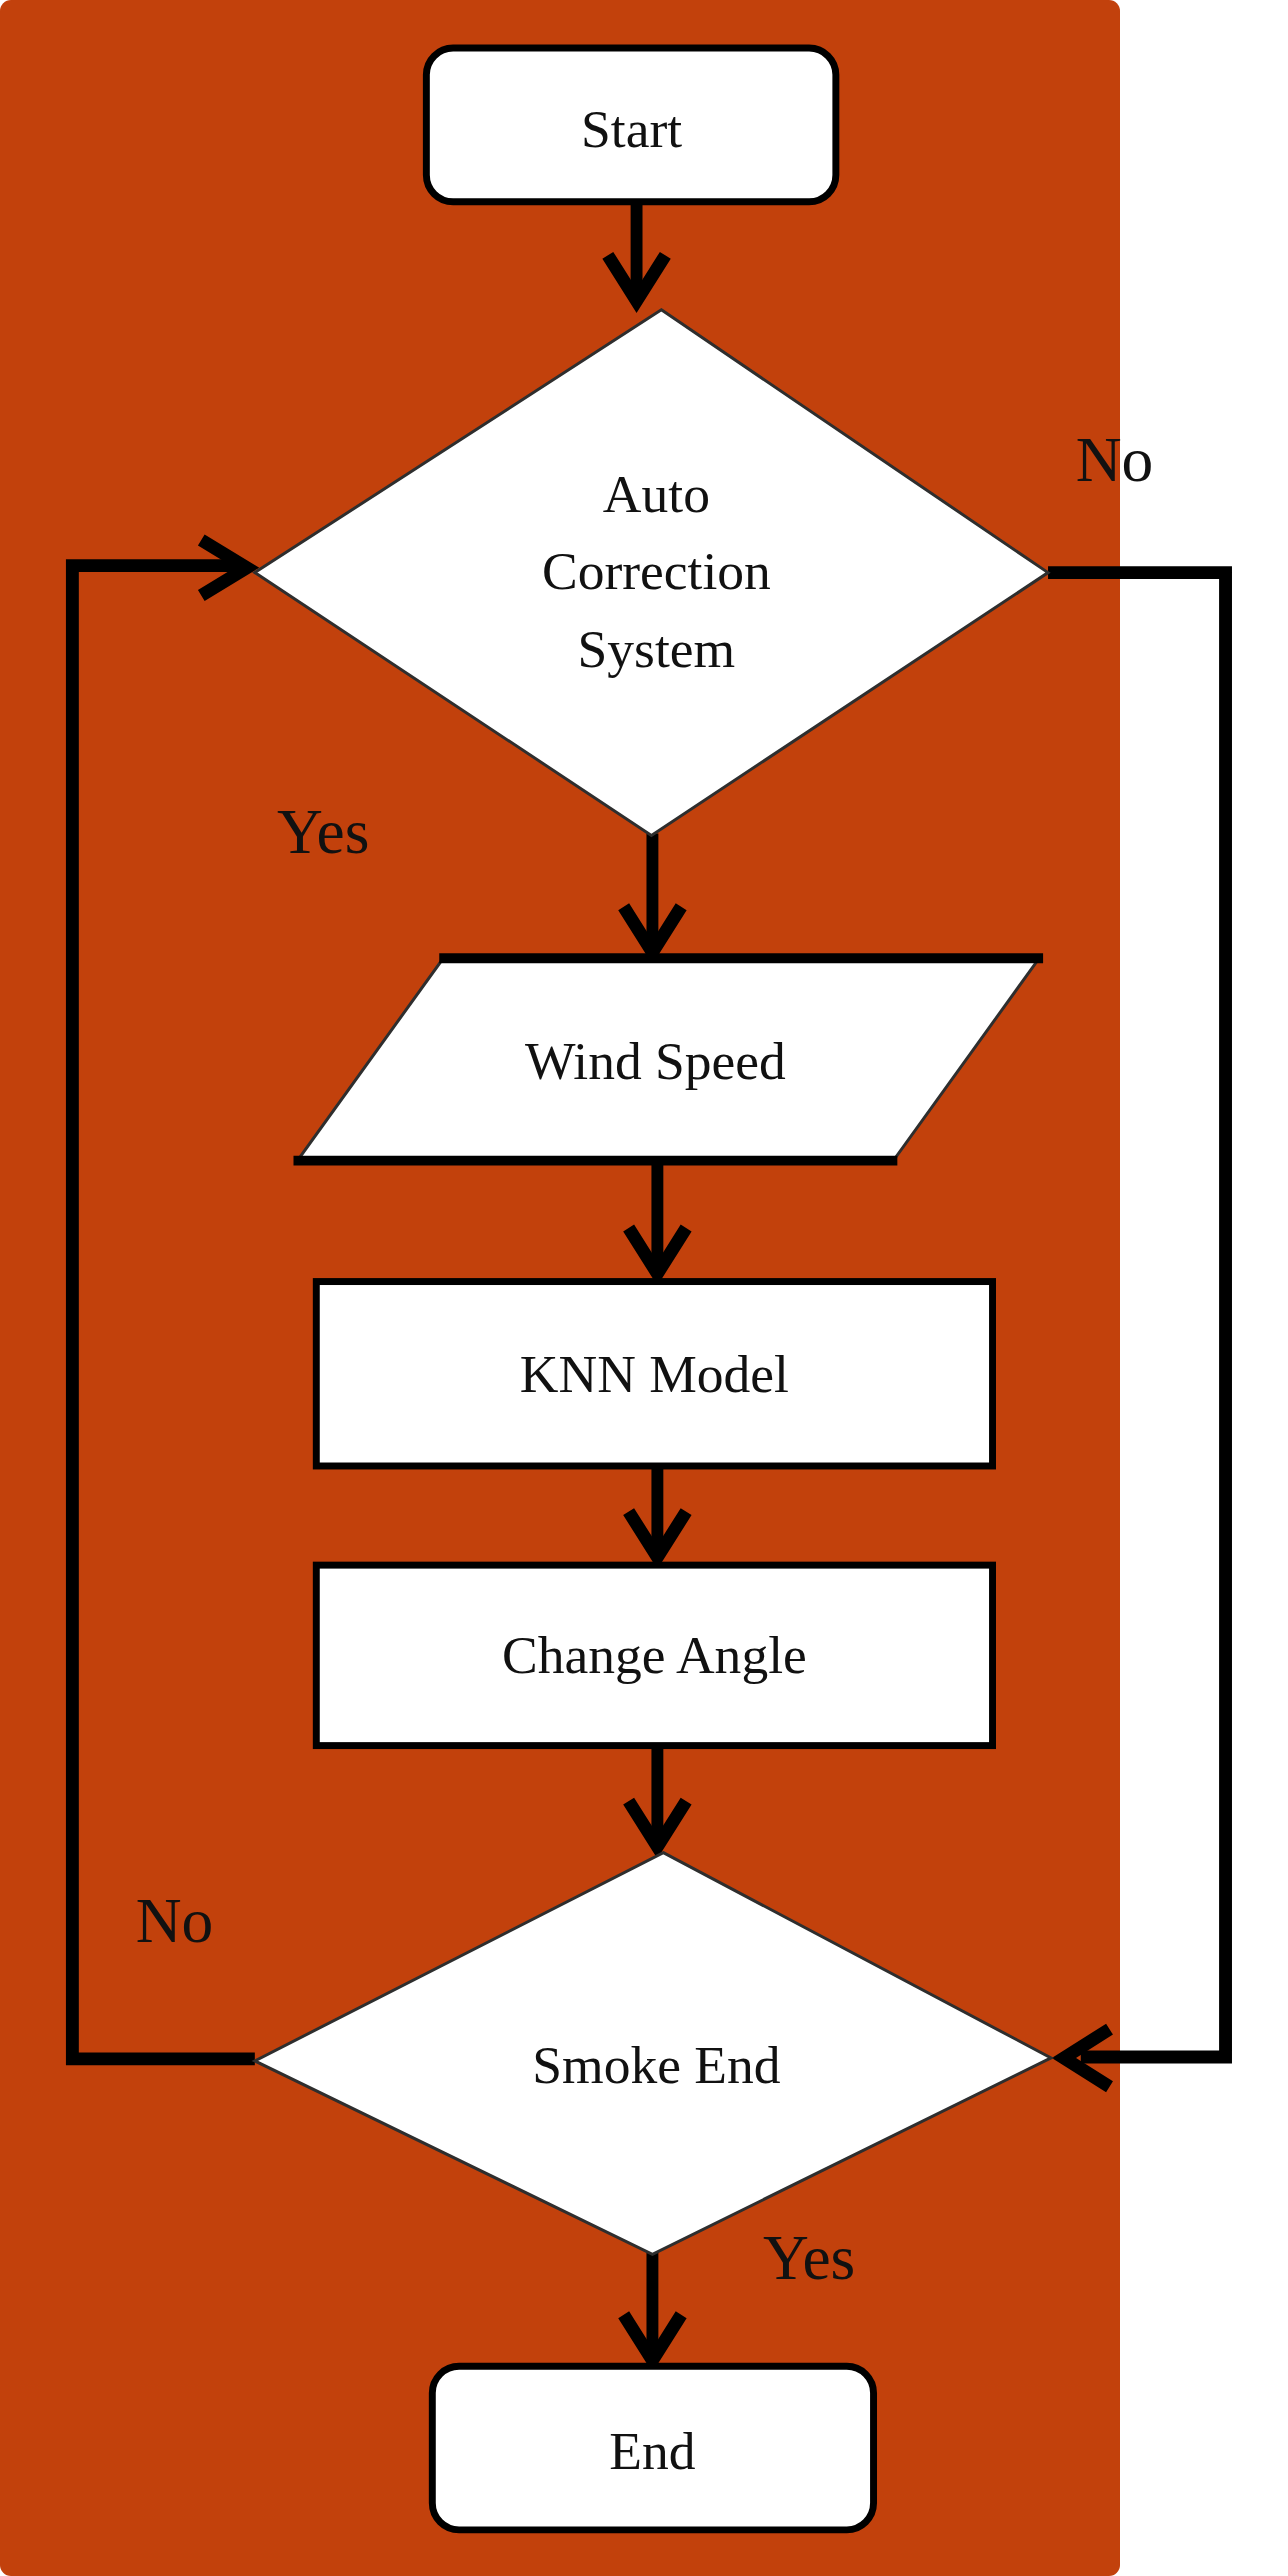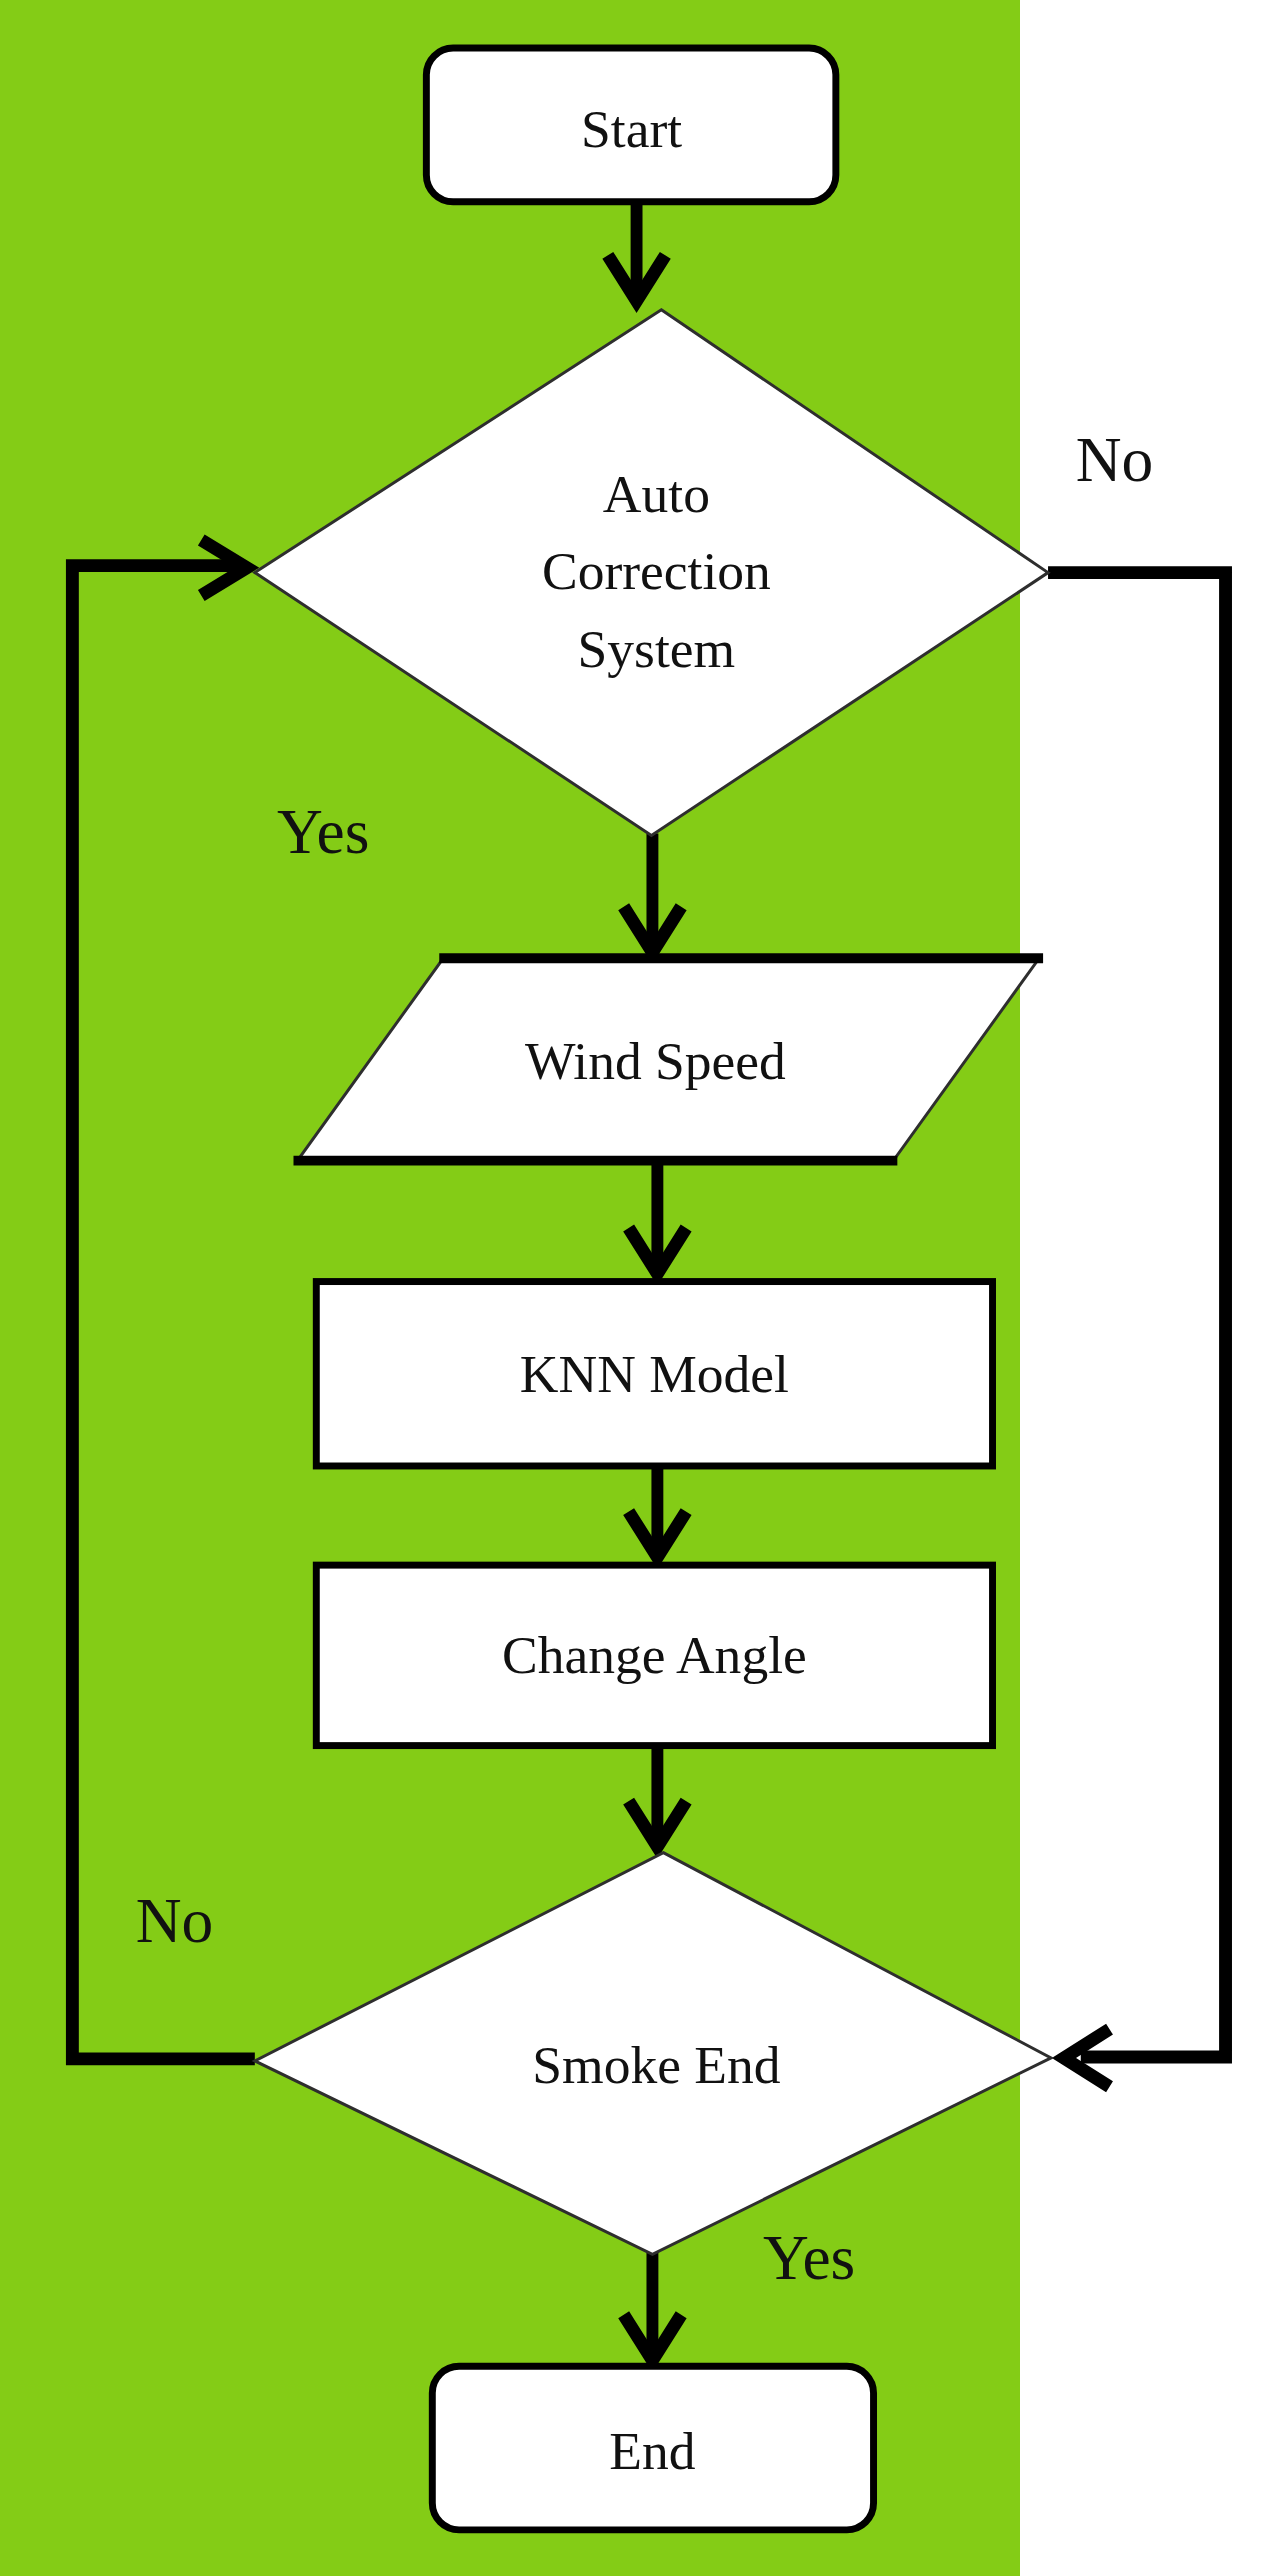--- a/index.html
+++ b/index.html
@@ -6,23 +6,24 @@
     margin: 0;
     padding: 0;
     background: #ffffff;
     width: 1288px;
     height: 2576px;
     overflow: hidden;
     font-family: "Liberation Serif", "DejaVu Serif", serif;
   }
   .canvas-wrap {
     position: relative;
-    width: 1020px;
+    width: 1120px;
     height: 2576px;
-    background: #84cc16;
+    background: #c2410c;
+    border-radius: 11px;
   }
   svg { display: block; }
   .shape {
     fill: #ffffff;
     stroke: #000000;
     stroke-width: 7px;
   }
   .thin-shape {
     fill: #ffffff;
     stroke: #2e2e2e;

